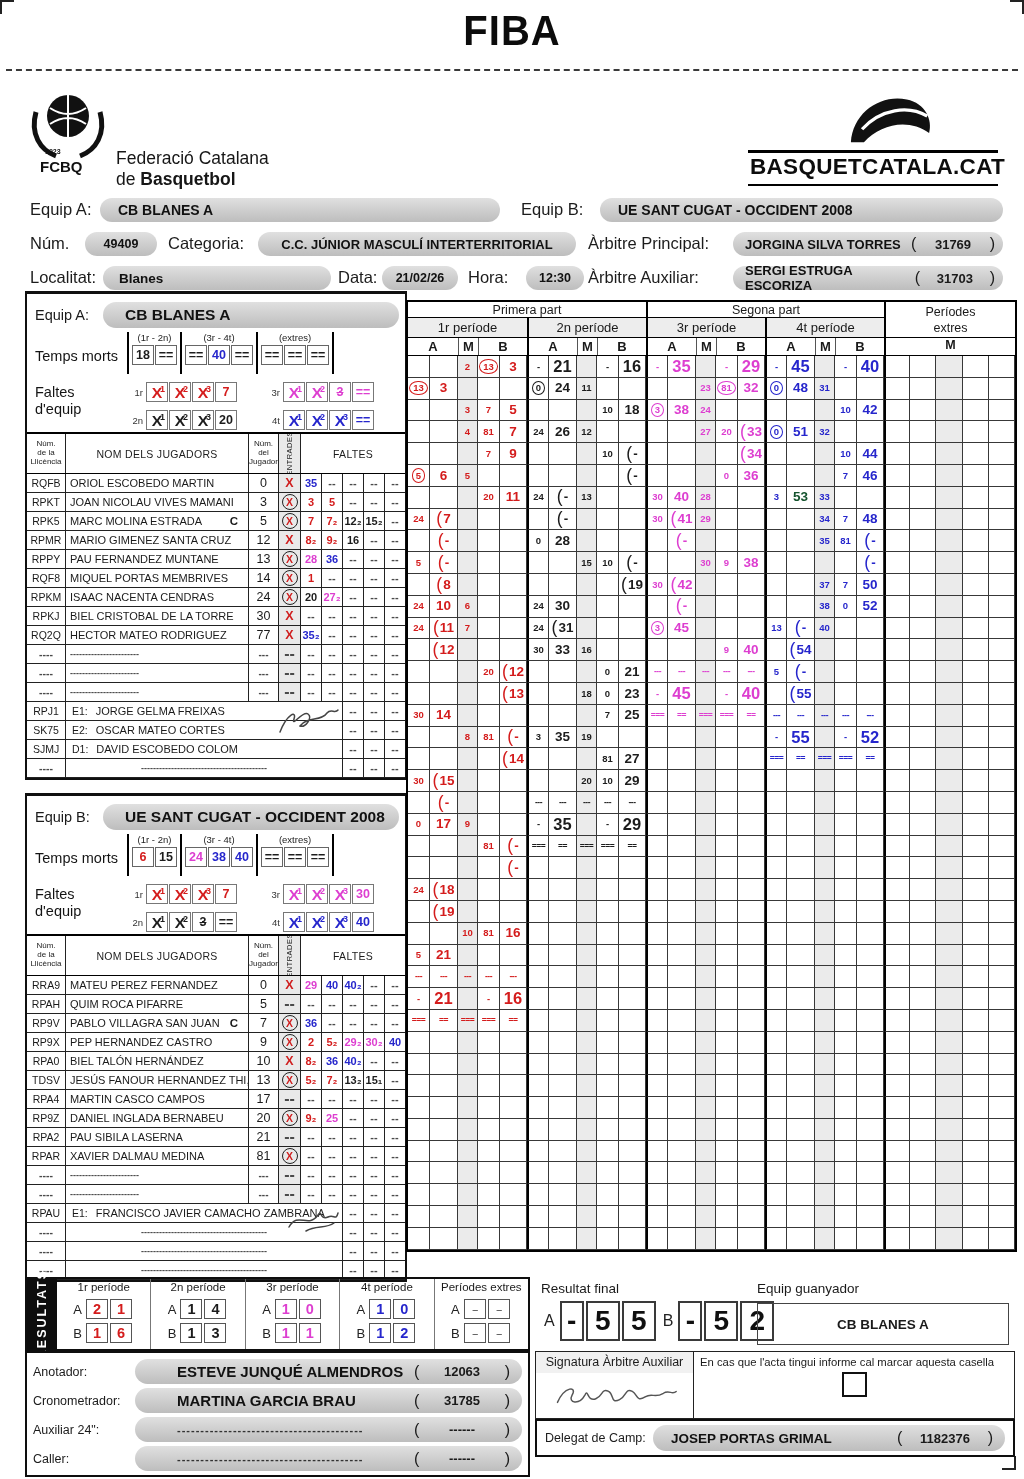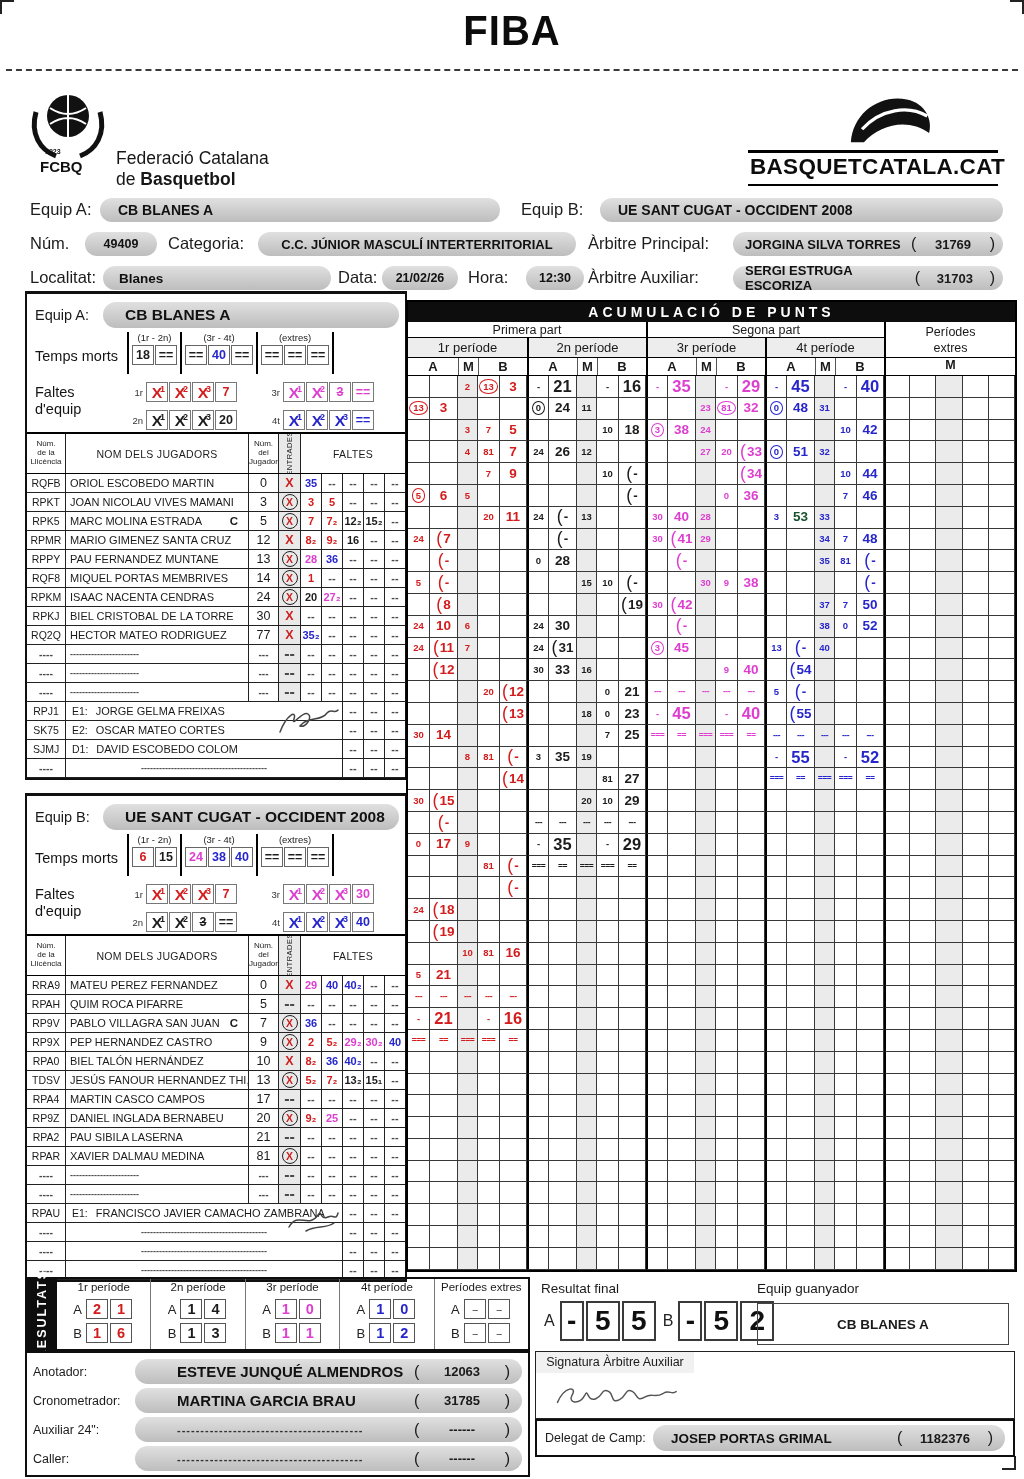--- a/index.html
+++ b/index.html
@@ -908,21 +908,20 @@
         <div class="rc c-lic dashv">----</div>
         <div class="rc c-wide dashv" style="font-size: 9px; justify-content: center;">------------------------------------------</div>
         <div class="rc c-f c-sf dashv">--</div>
         <div class="rc c-f c-sf dashv">--</div>
         <div class="rc c-f c-sf dashv">--</div>
       </div>
     </div>
   </div>
 
 <div class="abs score-grid">
-  <div class="sg-title">ACUMULACIÓ DE PUNTS</div>
   <div class="sg-head">
     <div class="gh-left">
       <div class="gh-parts">
         <div class="gh-part">Primera part</div>
         <div class="gh-part">Segona part</div>
       </div>
       <div class="gh-periods">
           <div class="gh-period">1r període</div>
           <div class="gh-period">2n període</div>
           <div class="gh-period">3r període</div>
@@ -2580,20 +2579,24 @@
 
 <div class="abs sig-box">
   <div class="sig-cell" style="width:158px">
     <div class="sig-cap">Signatura Àrbitre Auxiliar</div>
     <div class="sig-draw">
       <svg width="146" height="42" viewBox="0 0 150 46">
         <path d="M12 30 C20 12 34 12 28 22 C23 31 36 33 42 22 C46 14 44 30 54 26 C62 23 60 14 68 18 C74 21 70 32 80 27 C88 23 86 14 94 18 C100 21 98 30 108 24 C116 19 118 26 128 20 C134 16 138 22 142 18" fill="none" stroke="#555" stroke-width="1.6" stroke-linecap="round"></path>
       </svg>
     </div>
   </div>
+  <div class="sig-cell note-cell" style="flex:1">
+    <span>En cas que l'acta tingui informe cal marcar aquesta casella</span>
+    <div class="checkbox"></div>
+  </div>
 </div>
 
 <div class="abs delegat-box">
   <span class="off-label">Delegat de Camp:</span>
   <div class="pill delegat-pill">
     <span class="pv">JOSEP PORTAS GRIMAL</span>
     <span class="lic-part" style="width:104px">
         <span class="par">(</span>
         <span>1182376</span>
         <span class="par">)</span>

